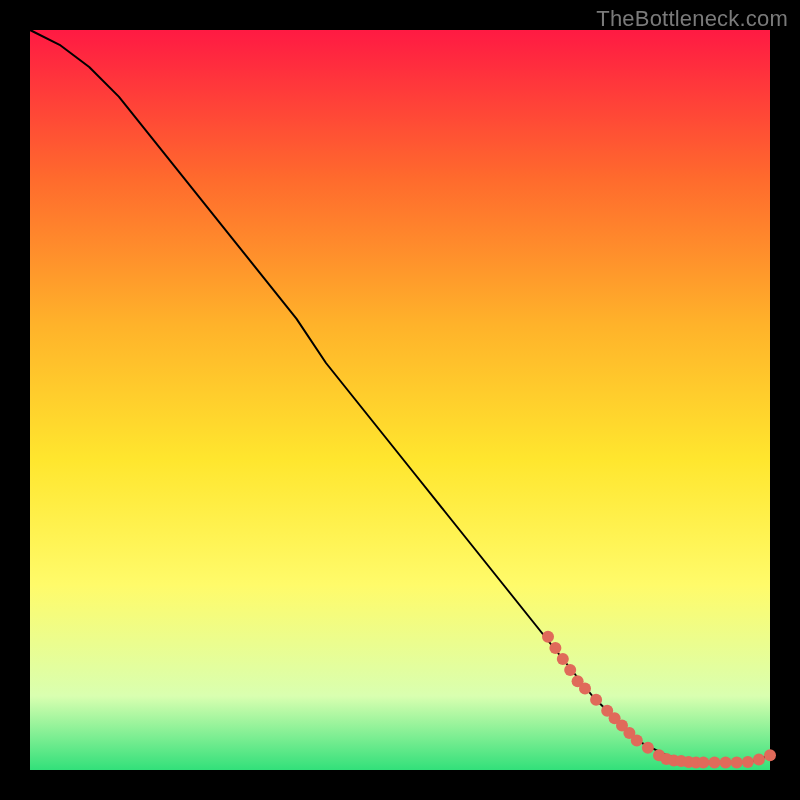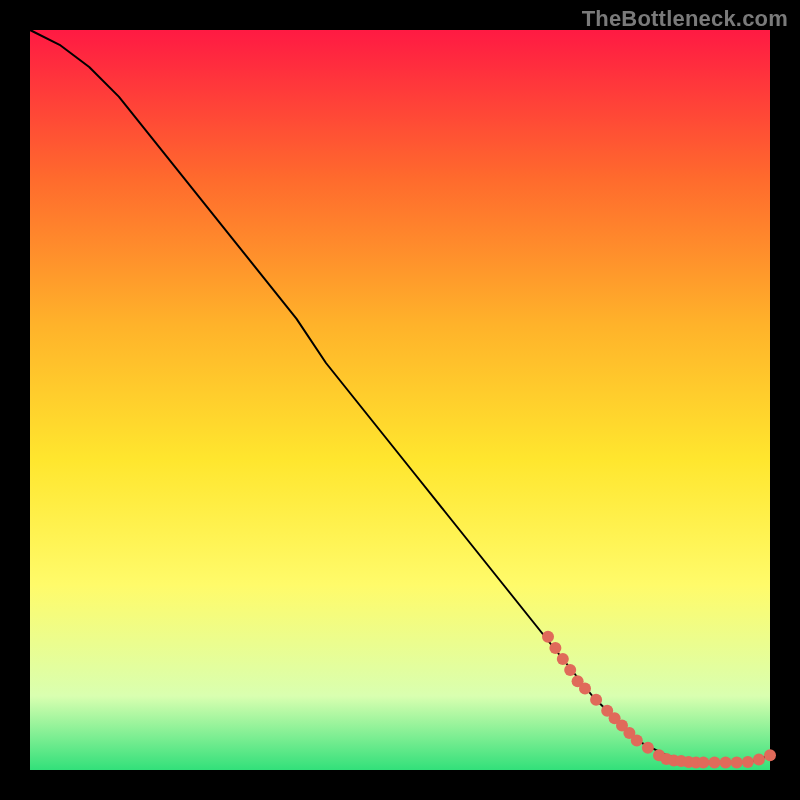--- a/index.html
+++ b/index.html
@@ -31,21 +31,21 @@
   svg.curve {
     position: absolute;
     left: 0; top: 0; width: 100%; height: 100%;
     overflow: visible;
   }
   .watermark {
     position: absolute;
     top: 6px;
     right: 12px;
     font-size: 22px;
-    font-weight: 700;
+    font-weight: 400;
     color: #7a7a7a;
     letter-spacing: 0.2px;
     text-align: right;
   }
 </style>
 </head>
 <body>
 
 <div class="stage">
   <div class="plot">

